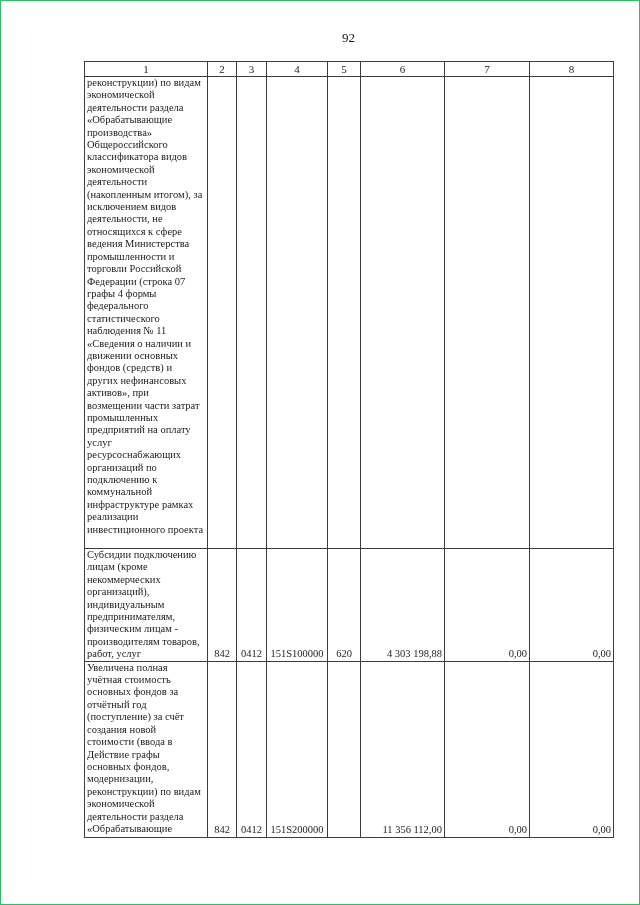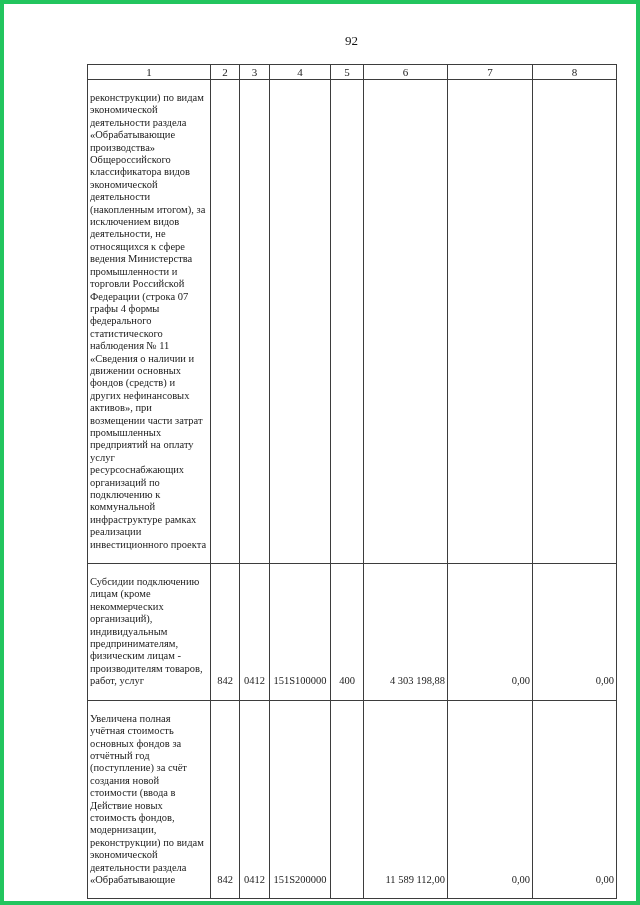--- a/index.html
+++ b/index.html
@@ -6,21 +6,21 @@
   body{
     width:640px;height:905px;
     background:#ffffff;
     font-family:"Liberation Serif","DejaVu Serif",serif;
     color:#1c1c1c;
     position:relative;
     overflow:hidden;
   }
   .page{
     position:absolute;inset:0;
-    border:4px solid #22c55e;
+    border:1px solid #22c55e;
     box-sizing:border-box;
   }
   .page-number{
     position:absolute;
     top:29px;left:83px;width:529px;
     text-align:center;
     font-size:13px;
     color:#141414;
   }
   table.doc-table{
@@ -28,21 +28,21 @@
     top:60px;left:83px;
     width:529px;
     border-collapse:collapse;
     table-layout:fixed;
     font-size:10.5px;
     line-height:12.4px;
   }
   table.doc-table th,
   table.doc-table td{
     border:1px solid #3d3d3d;
-    padding:12px 2px;
+    padding:0 2px;
     box-sizing:border-box;
     overflow:hidden;
   }
   table.doc-table th{
     font-weight:normal;
     text-align:center;
     height:15px;
     font-size:11px;
     padding:0;
   }
@@ -104,31 +104,31 @@
         <td class="num-center"></td>
         <td class="num-right"></td>
         <td class="num-right"></td>
         <td class="num-right"></td>
       </tr>
       <tr class="row-1">
         <td class="name-cell">Субсидии подключению лицам (кроме некоммерческих организаций), индивидуальным предпринимателям, физическим лицам - производителям товаров, работ, услуг</td>
         <td class="num-center">842</td>
         <td class="num-center">0412</td>
         <td class="num-center">151S100000</td>
-        <td class="num-center">400</td>
+        <td class="num-center">620</td>
         <td class="num-right">4 303 198,88</td>
         <td class="num-right">0,00</td>
         <td class="num-right">0,00</td>
       </tr>
       <tr class="row-2">
-        <td class="name-cell">Увеличена полная учётная стоимость основных фондов за отчётный год (поступление) за счёт создания новой стоимости (ввода в Действие новых стоимость фондов, модернизации, реконструкции) по видам экономической деятельности раздела «Обрабатывающие</td>
+        <td class="name-cell">Увеличена полная учётная стоимость основных фондов за отчётный год (поступление) за счёт создания новой стоимости (ввода в Действие графы основных фондов, модернизации, реконструкции) по видам экономической деятельности раздела «Обрабатывающие</td>
         <td class="num-center">842</td>
         <td class="num-center">0412</td>
         <td class="num-center">151S200000</td>
         <td class="num-center"></td>
-        <td class="num-right">11 589 112,00</td>
+        <td class="num-right">11 356 112,00</td>
         <td class="num-right">0,00</td>
         <td class="num-right">0,00</td>
       </tr>
     </tbody>
   </table>
 
 </div>
 
 </body></html>

